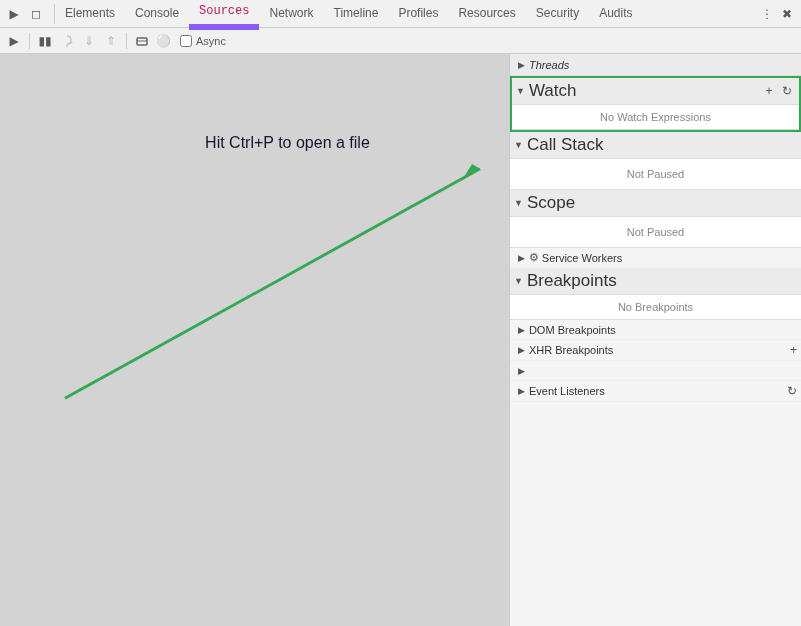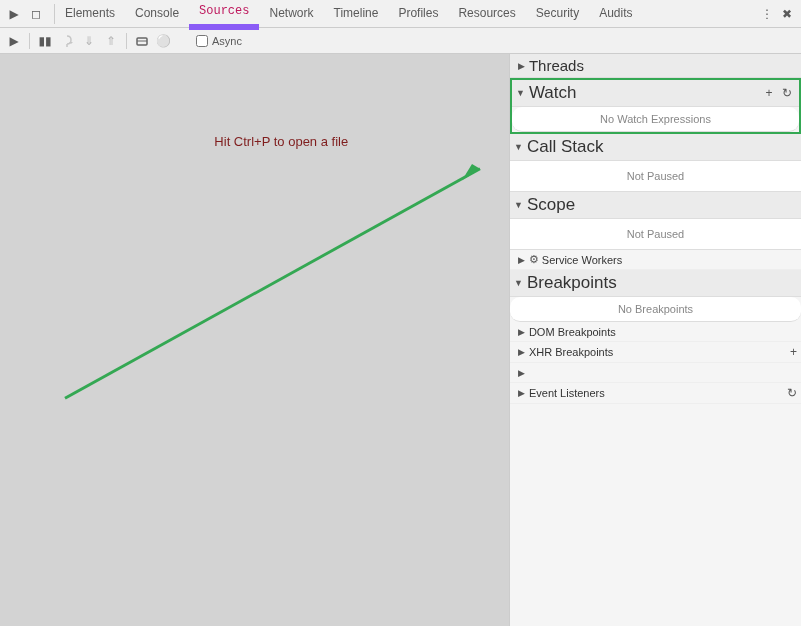--- a/index.html
+++ b/index.html
@@ -17,56 +17,56 @@
     .top-bar-right { margin-left: auto; display: flex; align-items: center; }
     .top-bar-right-icon { width: 20px; height: 20px; display: flex; align-items: center; justify-content: center; cursor: pointer; color: #5a5a5a; }
 
     
     .sources-toolbar {
       display: flex; align-items: center; background: #f1f1f1; border-bottom: 1px solid #ccc; height: 26px; padding: 0 4px; gap: 2px;
     }
     .src-btn { width: 20px; height: 20px; display: flex; align-items: center; justify-content: center; cursor: pointer; color: #5a5a5a; font-size: 12px; border-radius: 2px; }
     .src-btn.disabled { opacity: 0.4; cursor: default; }
     .src-btn-separator { width: 1px; height: 16px; background: #ccc; margin: 0 3px; }
-    .async-check { display: flex; align-items: center; gap: 4px; font-size: 11px; color: #5a5a5a; margin-left: 20px; }
+    .async-check { display: flex; align-items: center; gap: 4px; font-size: 11px; color: #5a5a5a; margin-left: 4px; }
     .async-check input { width: 12px; height: 12px; }
 
     
     .main-layout { display: flex; height: calc(626px - 28px - 26px); }
 
     
     .left-panel { flex: 1; background: #d3d3d3; display: flex; align-items: center; justify-content: center; position: relative; overflow: hidden; }
-    .hit-ctrl-text { color: #7f1d1d; font-size: 13px; position: absolute; top: 80px; left: 50%; transform: translateX(-30%); }
+    .hit-ctrl-text { color: #0f172a; font-size: 16px; position: absolute; top: 80px; left: 50%; transform: translateX(-30%); }
     .arrow-canvas { position: absolute; top: 0; left: 0; width: 100%; height: 100%; }
 
     
     .right-panel { width: 292px; background: #f5f5f5; border-left: 1px solid #ccc; overflow-y: auto; overflow-x: hidden; display: flex; flex-direction: column; }
 
     
     .section-header { display: flex; align-items: center; padding: 3px 4px; background: #ebebeb; border-bottom: 1px solid #ddd; cursor: pointer; min-height: 22px; }
     .section-chevron { font-size: 9px; color: #555; margin-right: 4px; display: inline-block; }
     .section-label { font-size: 17px; color: #333; font-weight: 500; flex: 1; }
     .section-actions { display: flex; gap: 2px; }
     .section-action-btn { width: 16px; height: 16px; display: flex; align-items: center; justify-content: center; cursor: pointer; color: #555; font-size: 12px; border-radius: 2px; }
 
     
     .watch-section { border: 2px solid #34a853; }
-    .section-empty { color: #888; font-size: 11px; text-align: center; padding: 6px 0; background: #fff; border-bottom: 1px solid #ddd; border-radius: 10px; }
+    .section-empty { color: #888; font-size: 11px; text-align: center; padding: 6px 0; background: #fff; border-bottom: 1px solid #ddd; }
     .section-not-paused { color: #888; font-size: 11px; text-align: center; padding: 9px 0; background: #fff; border-bottom: 1px solid #ddd; }
 
     
     .subsection-header { display: flex; align-items: center; padding: 3px 4px 3px 8px; background: #f5f5f5; border-bottom: 1px solid #eee; cursor: pointer; min-height: 20px; }
     .subsection-icon { font-size: 9px; color: #555; margin-right: 4px; }
     .subsection-label { font-size: 11px; color: #333; flex: 1; }
     .subsection-action { font-size: 12px; color: #555; margin-left: 4px; cursor: pointer; }
 
     
     .threads-row { display: flex; align-items: center; padding: 3px 8px; background: #ebebeb; border-bottom: 1px solid #ddd; cursor: pointer; min-height: 22px; }
     .threads-chevron { font-size: 9px; color: #555; margin-right: 4px; }
-    .threads-label { font-size: 15px; color: #333; }
+    .threads-label { font-size: 11px; color: #333; font-style: italic; }
 
     ::-webkit-scrollbar { width: 8px; }
     ::-webkit-scrollbar-track { background: #f0f0f0; }
     ::-webkit-scrollbar-thumb { background: #bbb; border-radius: 4px; }
   </style>
 </head>
 <body>
 
 <div class="top-bar">
   <div class="top-bar-icons">

